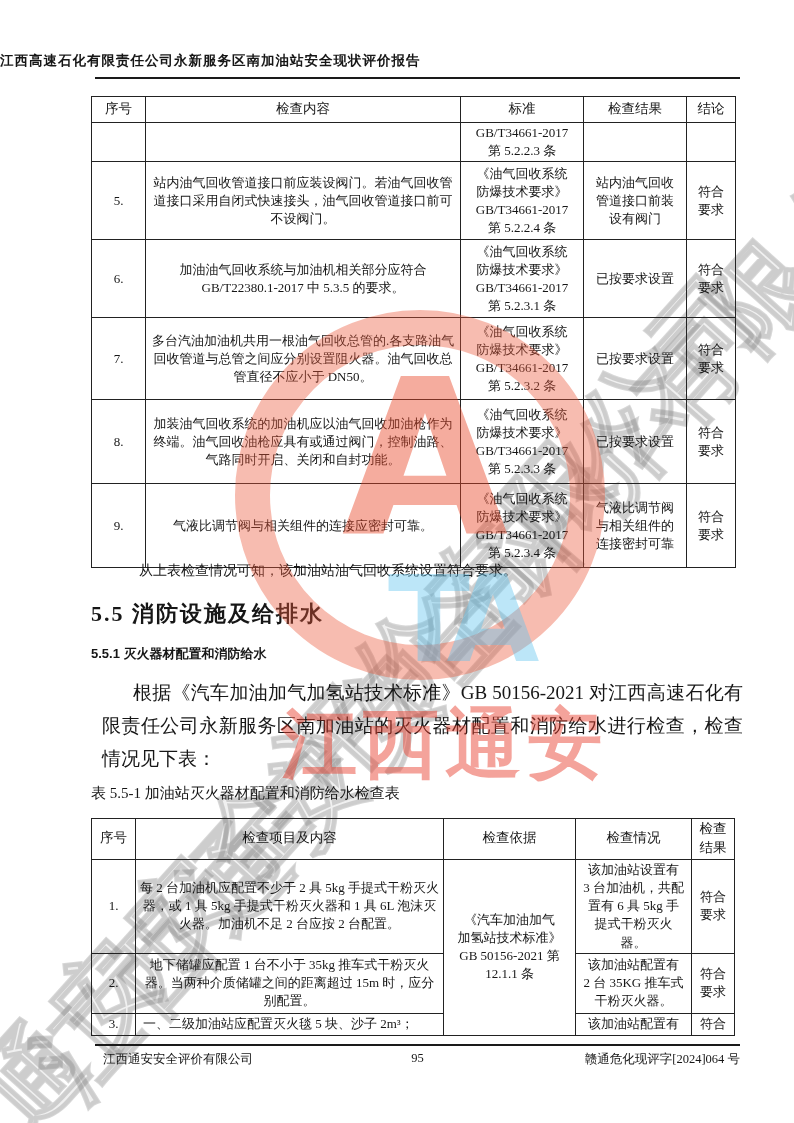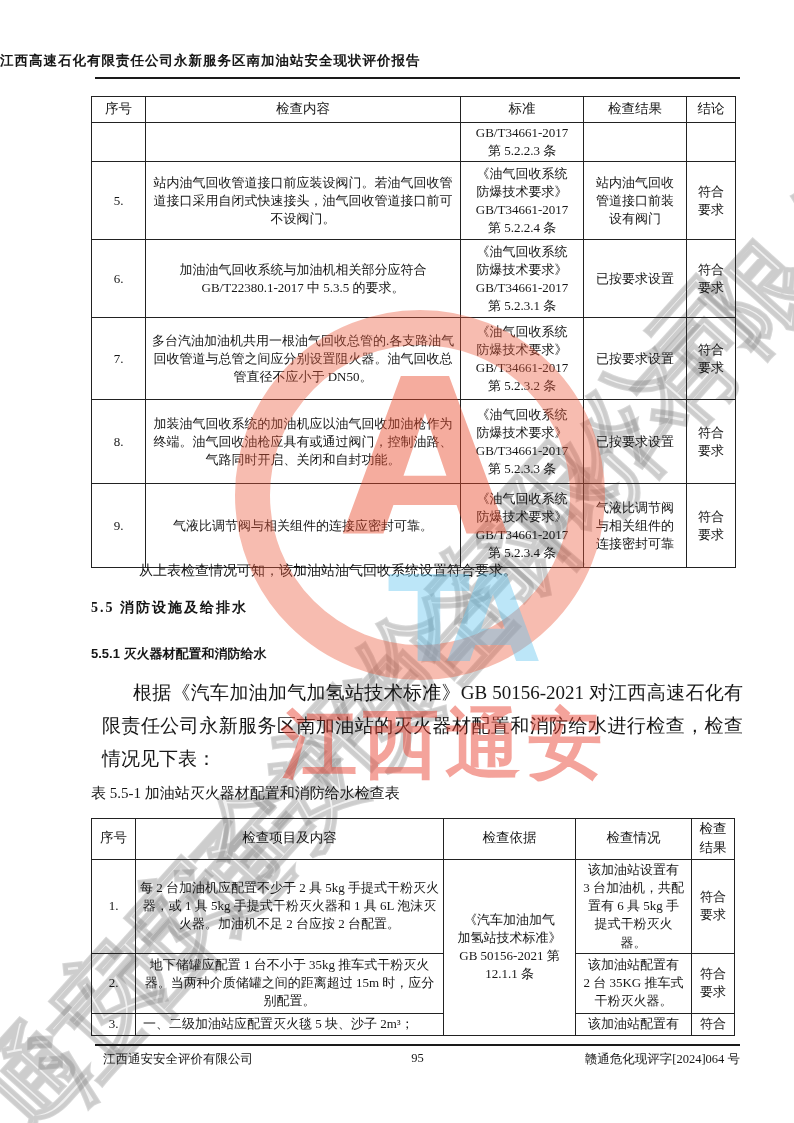--- a/index.html
+++ b/index.html
@@ -28,21 +28,21 @@
     border:1.4px solid #222;font-size:13px;font-weight:normal;
     text-align:center;vertical-align:middle;padding:1px 3px;
     line-height:1.4;white-space:pre-line;overflow:hidden;
   }
   th{font-size:13.5px;}
   #table1{left:91px;top:96px;width:644px;}
   #table2{left:91px;top:818px;width:643px;}
   .al{text-align:left;padding-left:7px;}
   
   .para1{position:absolute;left:108px;top:562px;width:652px;font-size:14px;text-indent:31px;}
-  .h1{position:absolute;left:91px;top:599px;font-size:14px;font-weight:bold;letter-spacing:2px;}
+  .h1{position:absolute;left:91px;top:599px;font-size:22px;font-weight:bold;letter-spacing:2px;}
   .h2{position:absolute;left:91px;top:645px;font-size:13px;font-weight:bold;
       font-family:"Liberation Sans","DejaVu Sans",sans-serif;}
   .para2{position:absolute;left:102px;top:676px;width:641px;font-size:19px;
          line-height:33px;text-indent:31px;text-align:justify;}
   .caption{position:absolute;left:91px;top:784px;width:644px;text-align:left;font-size:15px;}
   
   .wm{position:absolute;pointer-events:none;}
   .wm-under{z-index:1;}
   .wm-over{z-index:3;}
   .content-layer{position:absolute;inset:0;z-index:2;}

